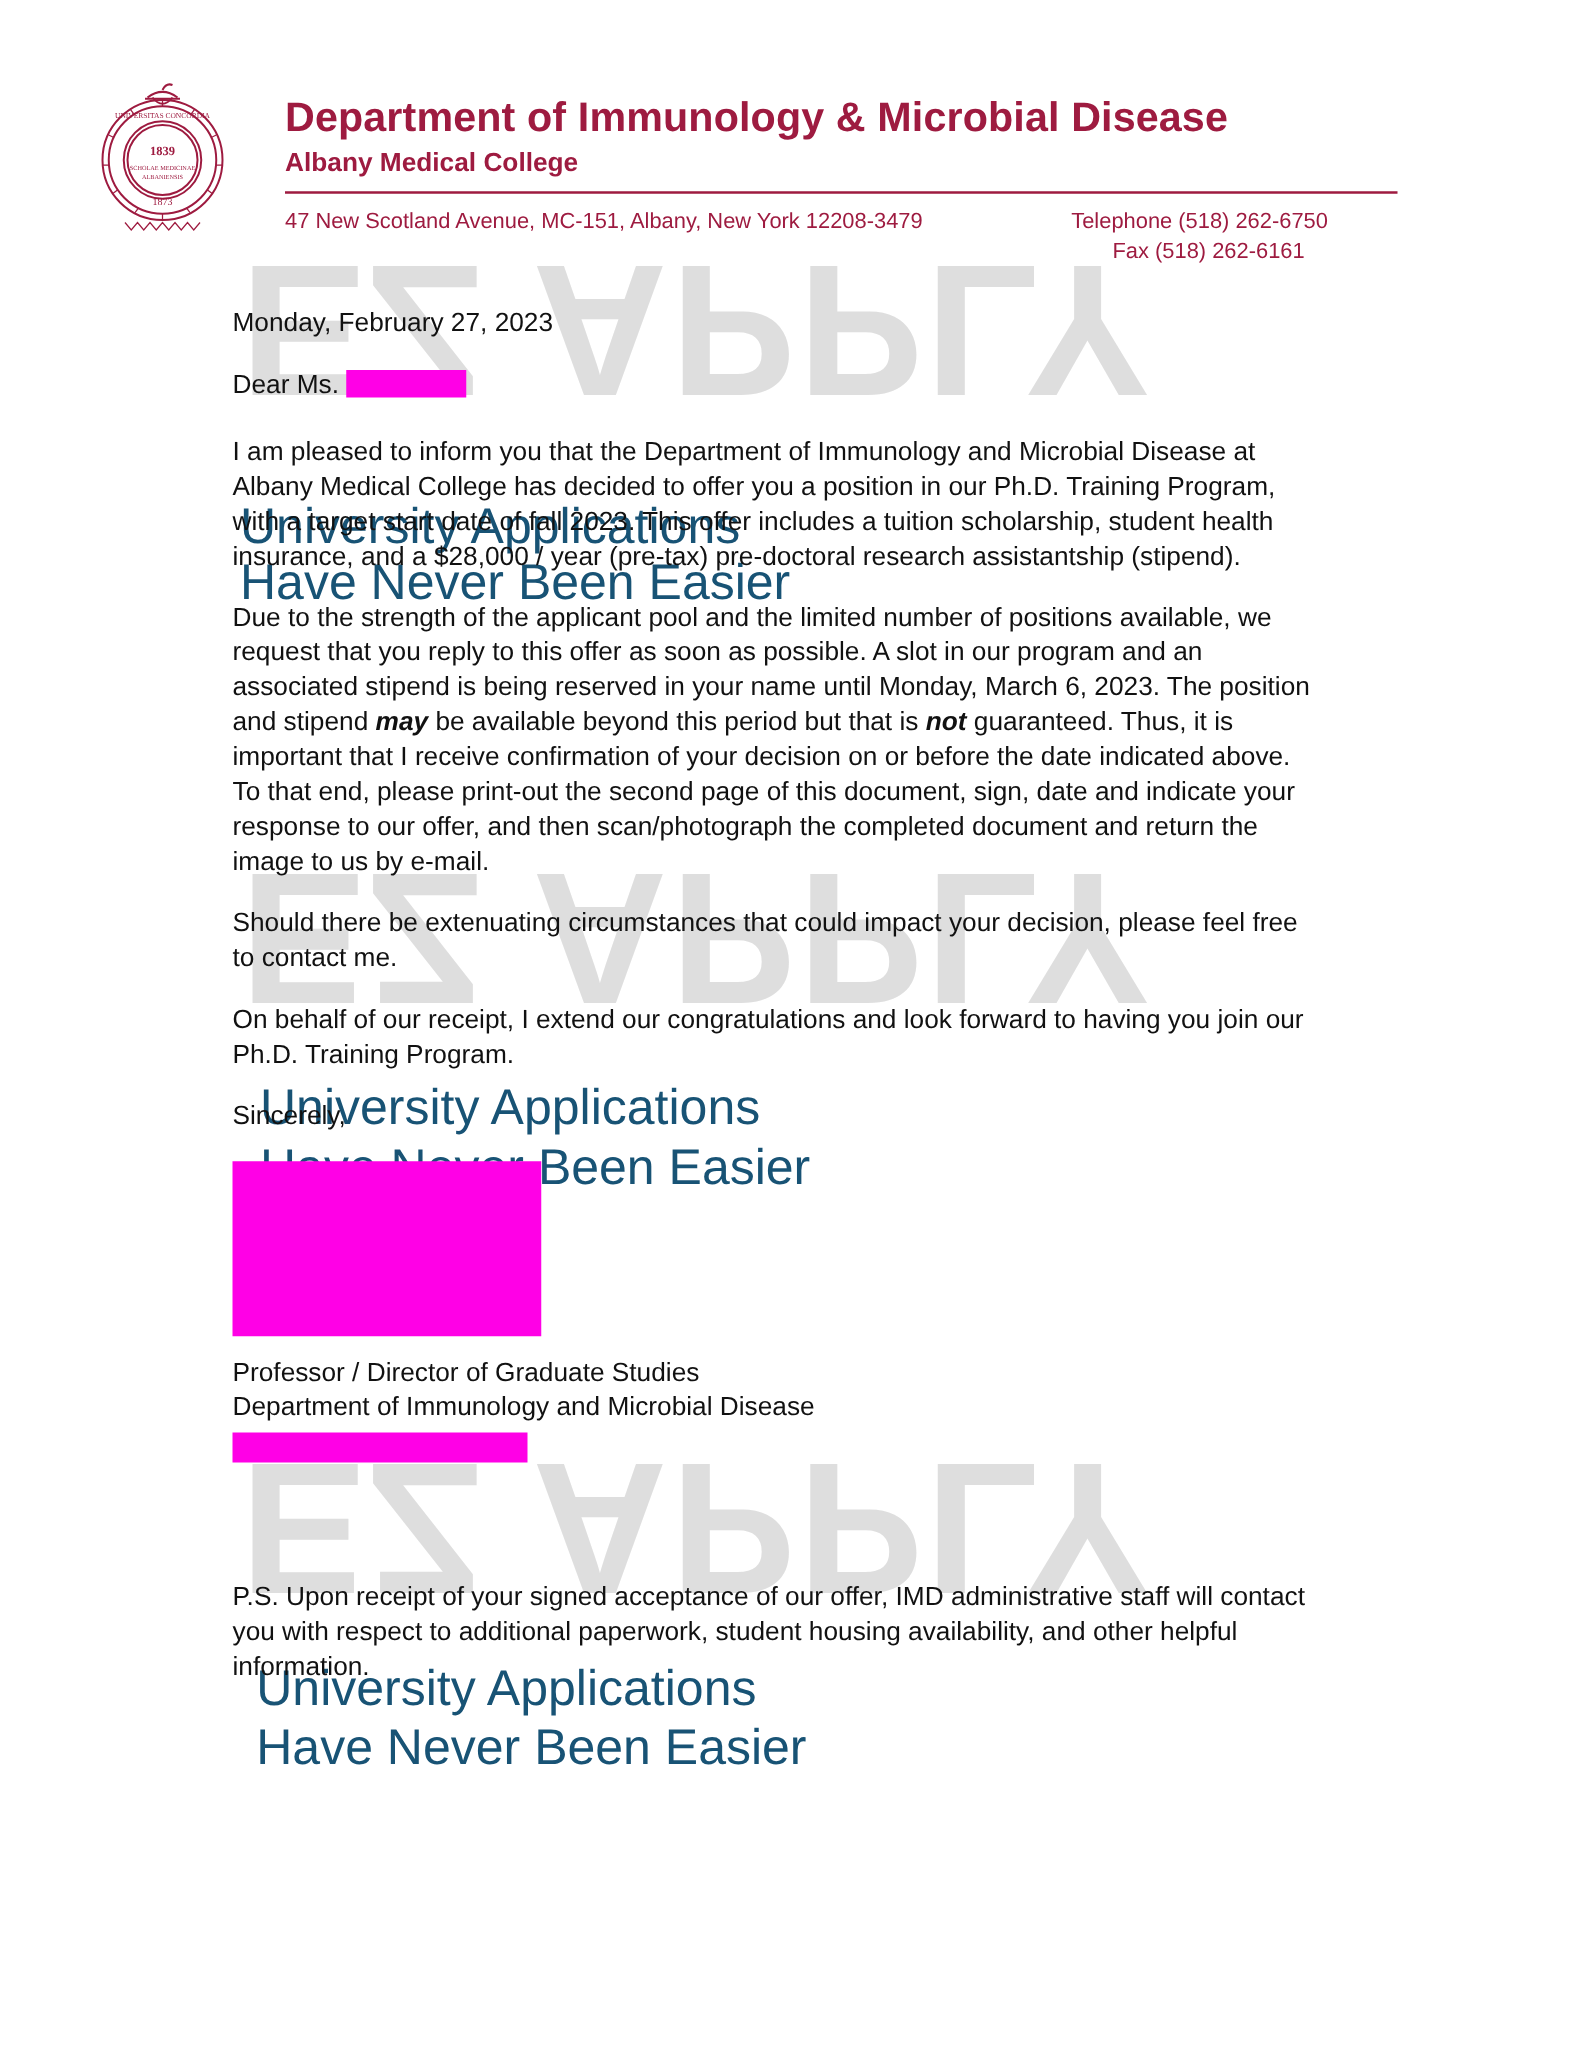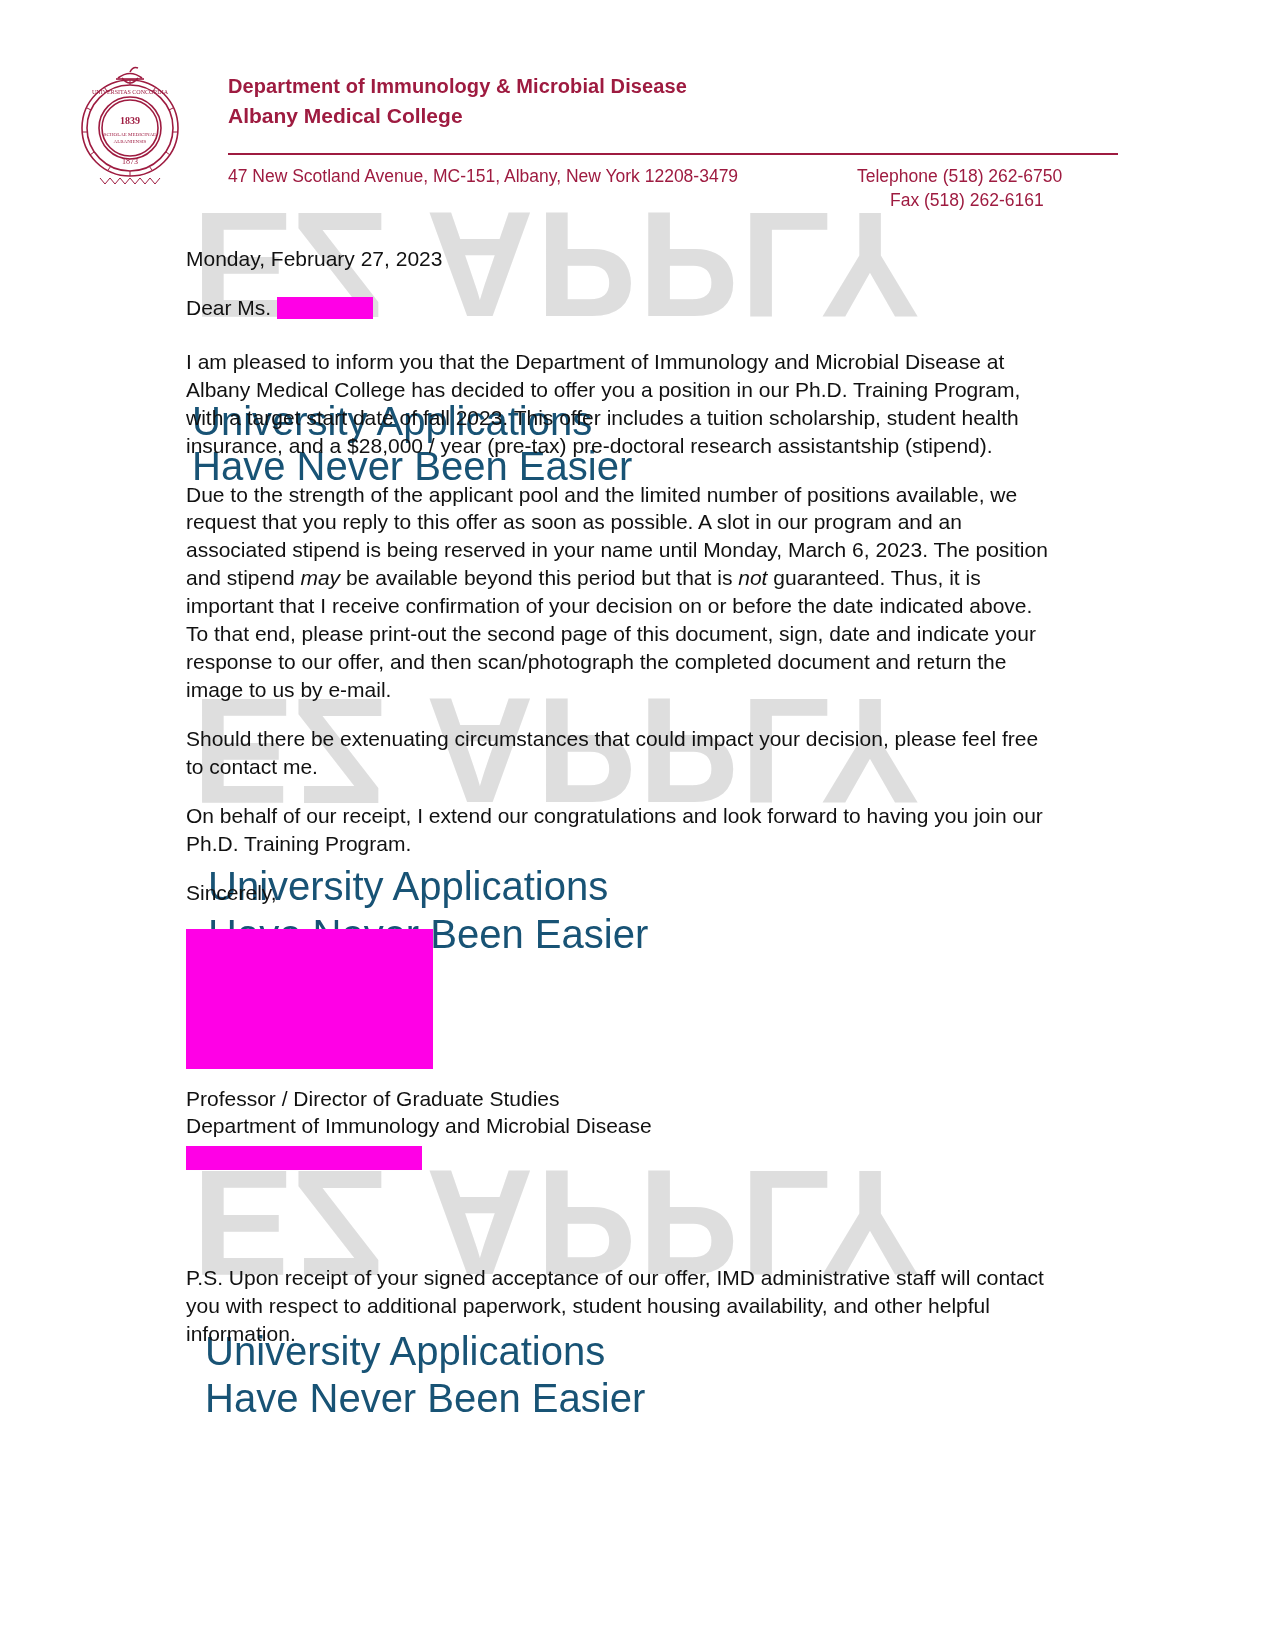--- a/index.html
+++ b/index.html
@@ -75,21 +75,21 @@
   .seal svg { display: block; }
 
   .head-text {
     position: absolute;
     left: 228px;
     top: 35px;
     width: 900px;
   }
   .dept-title {
     color: #9e1b40;
-    font-size: 20px;
+    font-size: 33px;
     font-weight: bold;
     letter-spacing: 0.1px;
     margin: 0;
     line-height: 1.15;
   }
   .college {
     color: #9e1b40;
     font-size: 21px;
     font-weight: bold;
     margin: 6px 0 0 0;
@@ -174,21 +174,21 @@
   .redact-contact {
     display: block;
     width: 236px;
     height: 24px;
     margin: 6px 0 0 0;
     background: #ff00e6;
   }
   .ps {
     margin-top: 94px;
   }
-  em { font-style: italic; }
+  em { font-style: italic; font-weight: bold; }
 </style>
 </head>
 <body>
 
 <div class="page">
 
   <div class="wm-layer">
     <div class="wm-big wm-flip" style="left:192px; top:190px;">EZ APPLY</div>
     <div class="wm-sub" style="left:192px; top:395px;">University Applications</div>
     <div class="wm-sub" style="left:192px; top:440px;">Have Never Been Easier</div>

